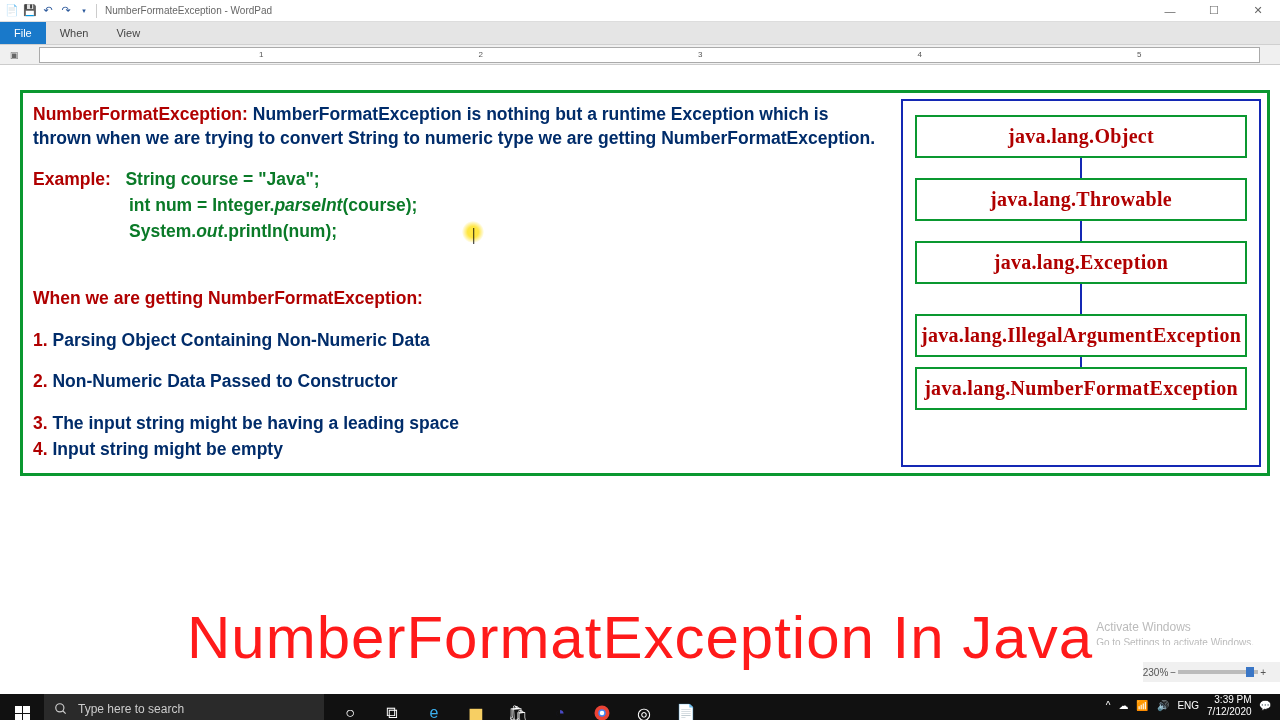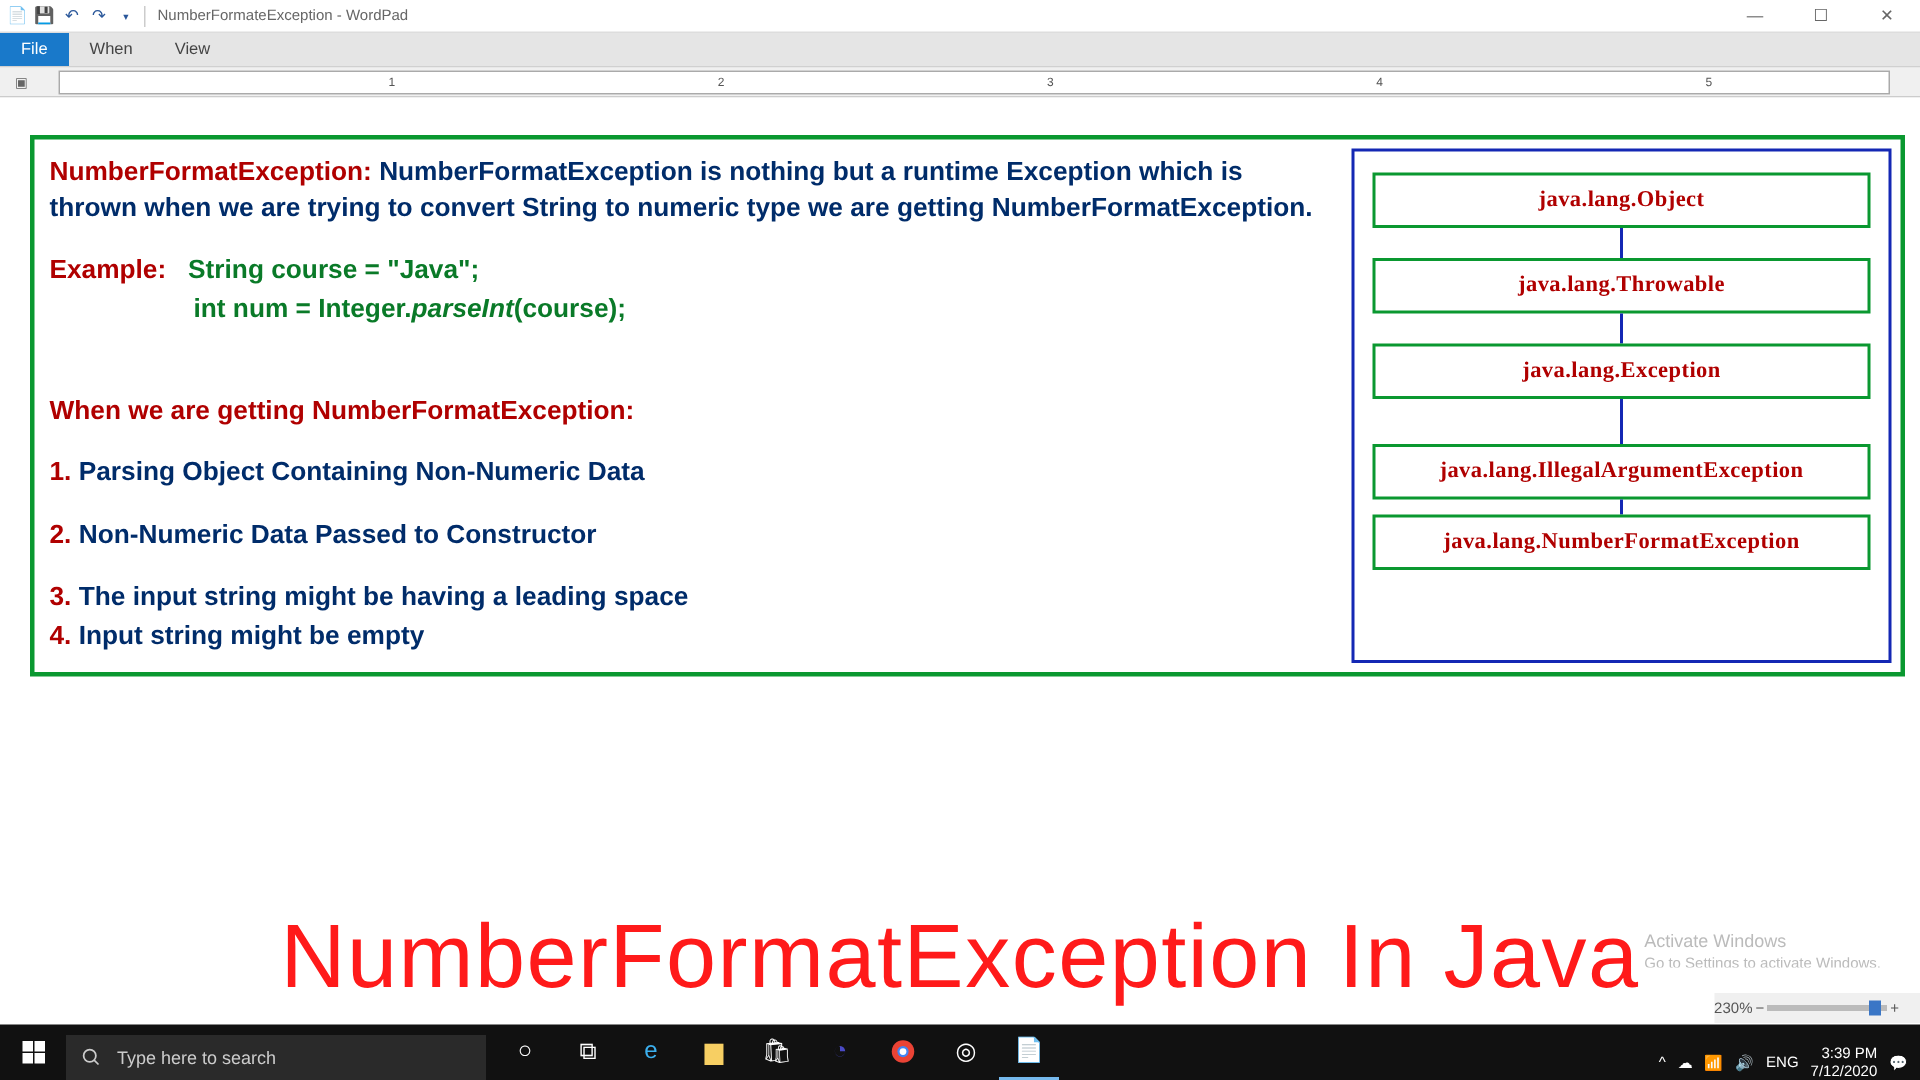--- a/index.html
+++ b/index.html
@@ -32,34 +32,34 @@
 .doc-left .red { color: #b00000; font-weight: bold; }
 .doc-left .blue { color: #002c6a; font-weight: bold; }
 .doc-left .green { color: #0a7a28; font-weight: bold; }
 .doc-left .codeline { padding-left: 96px; }
 .doc-left p { margin-bottom: 2px; }
 
 .cursor-spot { display: inline-block; width: 22px; height: 22px; background: radial-gradient(circle, #ffe642 35%, rgba(255,230,66,0) 72%); border-radius: 50%; vertical-align: middle; margin-left: 120px; position: relative; }
 .cursor-spot::after { content: "|"; position: absolute; left: 10px; top: 2px; color: #000; font-family: serif; }
 
 .doc-right { width: 360px; border: 2px solid #1428b4; padding: 14px 12px; display: flex; flex-direction: column; align-items: center; }
-.hier-box { border: 2px solid #0a9830; width: 100%; text-align: center; padding: 8px 4px; font-family: "Times New Roman", serif; font-weight: bold; color: #b00000; font-size: 15px; letter-spacing: 0.3px; }
+.hier-box { border: 2px solid #0a9830; width: 100%; text-align: center; padding: 8px 4px; font-family: "Times New Roman", serif; font-weight: bold; color: #b00000; font-size: 20px; letter-spacing: 0.3px; }
 .hier-line { width: 2px; height: 20px; background: #1428b4; }
 .hier-line-short { width: 2px; height: 10px; background: #1428b4; }
 
 
 .overlay-title { position: absolute; bottom: 48px; left: 0; right: 0; text-align: center; font-family: Arial, sans-serif; font-size: 60px; font-weight: 500; color: #ff1a1a; letter-spacing: 1px; white-space: nowrap; }
 
 
 .wp-status { position: absolute; bottom: 38px; right: 0; height: 20px; display: flex; align-items: center; gap: 2px; font-size: 10px; color: #555; padding-right: 14px; background: rgba(230,230,230,0.6); }
 .wp-status .zoom-track { width: 80px; height: 4px; background: #bbb; position: relative; }
 .wp-status .zoom-thumb { position: absolute; right: 4px; top: -3px; width: 8px; height: 10px; background: #3a76c6; }
 
 
-.taskbar { position: absolute; bottom: 0; left: 0; right: 0; height: 37px; background: #111; display: flex; align-items: flex-end; color: #fff; }
+.taskbar { position: absolute; bottom: 0; left: 0; right: 0; height: 26px; background: #111; display: flex; align-items: flex-start; color: #fff; }
 .start-btn { width: 44px; height: 38px; display: flex; align-items: center; justify-content: center; }
 .win-logo { width: 15px; height: 15px; display: grid; grid-template-columns: 1fr 1fr; grid-template-rows: 1fr 1fr; gap: 1px; }
 .win-logo span { background: #fff; }
 .search-box { width: 280px; height: 30px; background: #2a2a2a; display: flex; align-items: center; padding: 0 10px; font-size: 12px; color: #ccc; gap: 10px; }
 .tb-icons { display: flex; align-items: center; gap: 2px; margin-left: 6px; }
 .tb-icon { width: 40px; height: 38px; display: flex; align-items: center; justify-content: center; font-size: 16px; }
 .tb-icon.active { border-bottom: 2px solid #76b9ed; }
 .tb-right { margin-left: auto; display: flex; align-items: center; gap: 8px; font-size: 10px; padding-right: 8px; }
 .tb-time { text-align: right; line-height: 1.15; font-size: 10px; }
 
@@ -110,20 +110,24 @@
   <div class="doc-border">
     <div class="doc-left">
       <p>
         <span class="red">NumberFormatException:</span><span class="blue"> NumberFormatException is nothing but a runtime Exception which is thrown when we are trying to convert String to numeric type we are getting NumberFormatException.</span>
       </p>
       <p style="margin-top:18px">
         <span class="red">Example:</span>&nbsp;&nbsp;&nbsp;<span class="green">String course = "Java";</span>
       </p>
       <p class="codeline">
         <span class="green"><span>int num = Integer.</span><i>parseInt</i><span>(course);</span></span>
+      </p>
+      <p class="codeline">
+        <span class="green"><span>System.</span><i>out</i><span>.println(num);</span></span>
+        <span class="cursor-spot"></span>
       </p>
       <p style="margin-top:44px">
         <span class="red">When we are getting NumberFormatException:</span>
       </p>
       <p style="margin-top:18px"><span class="red">1.</span><span class="blue"> Parsing Object Containing Non-Numeric Data</span></p>
       <p style="margin-top:18px"><span class="red">2.</span><span class="blue"> Non-Numeric Data Passed to Constructor</span></p>
       <p style="margin-top:18px"><span class="red">3.</span><span class="blue"> The input string might be having a leading space</span></p>
       <p style=""><span class="red">4.</span><span class="blue"> Input string might be empty</span></p>
     </div>
     <div class="doc-right">

